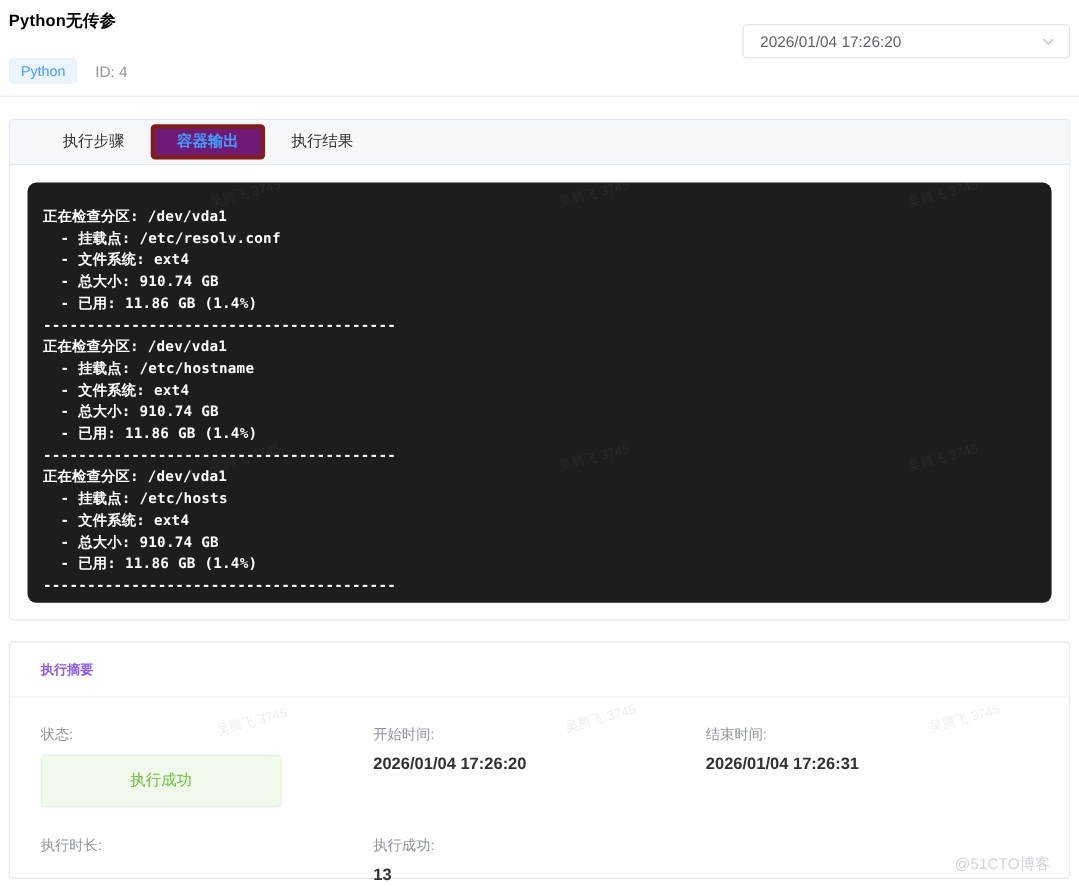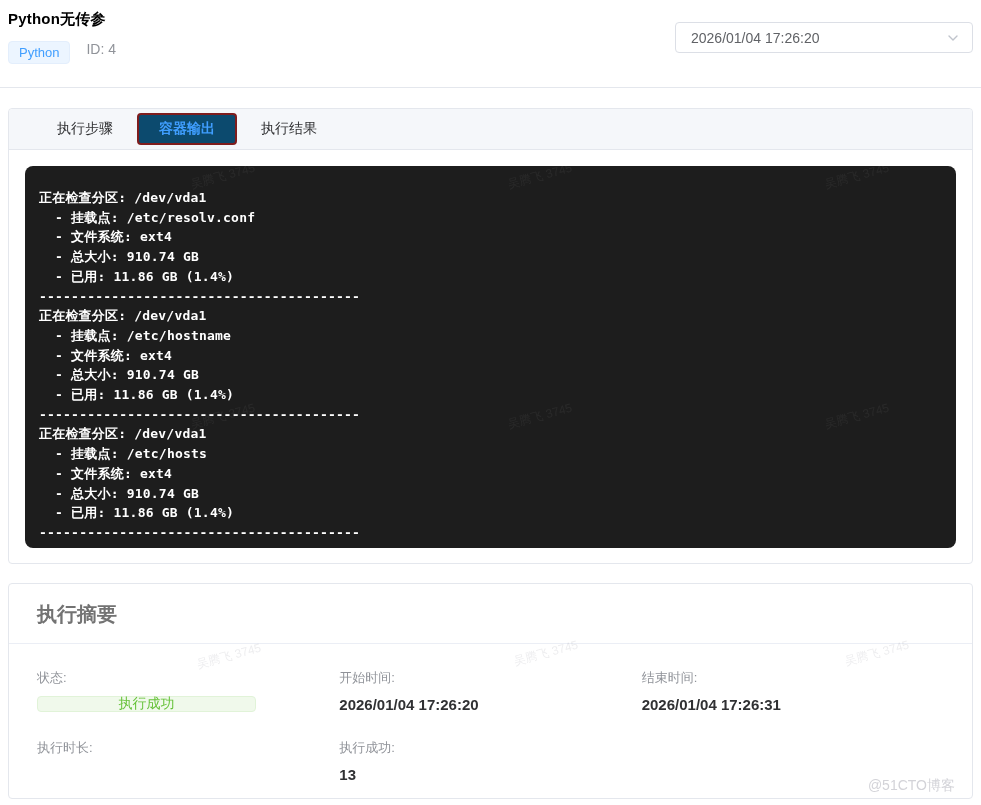--- a/index.html
+++ b/index.html
@@ -8,21 +8,21 @@
     font-family: "Liberation Sans", "DejaVu Sans", sans-serif;
     background: #ffffff;
     color: #303133;
     position: relative;
     overflow: hidden;
   }
 
   
   .header { position: relative; padding: 10px 8px 0 8px; height: 88px; }
   .page-title { font-size: 15px; font-weight: bold; color: #000000; letter-spacing: .2px; }
-  .meta-row { display: flex; margin-top: 12px; }
+  .meta-row { display: flex; align-items: center; margin-top: 24px; }
   .tag-python {
     background: #ecf5ff; color: #409eff; font-size: 13px;
     padding: 3px 10px; border-radius: 4px; border: 1px solid #e3eefc;
   }
   .id-label { color: #909399; font-size: 14px; margin-left: 16px; }
   .datetime-select {
     position: absolute; top: 22px; right: 8px;
     width: 298px; height: 31px;
     border: 1px solid #dcdfe6; border-radius: 4px; background: #fff;
     display: flex; align-items: center; justify-content: space-between;
@@ -43,47 +43,47 @@
   .tab-bar {
     background: #f5f7fa; border-bottom: 1px solid #e4e7ed;
     border-radius: 4px 4px 0 0;
     height: 41px; display: flex; align-items: center; padding-left: 24px;
   }
   .tab {
     font-size: 14px; color: #303133; padding: 0 24px; cursor: pointer;
     height: 53px; display: flex; align-items: center;
   }
   .tab.active {
-    background: #0c4a6e; border: 2px solid #7f1d1d; border-radius: 4px;
+    background: #701a75; border: 4px solid #7f1d1d; border-radius: 4px;
     color: #409eff; font-weight: bold; height: 32px; padding: 0 20px;
   }
   .tab-content { padding: 16px; }
 
   
   .terminal {
     background: #1d1d1d; border-radius: 8px;
     padding: 22px 14px; height: 382px;
     font-family: "DejaVu Sans Mono", "Liberation Mono", monospace;
     font-size: 13px; font-weight: bold; color: #ffffff;
     overflow: hidden;
   }
   .terminal .line { white-space: pre; line-height: 19.7px; letter-spacing: .2px; }
 
   
   .card-summary { margin-top: 19px; height: 216px; }
   .summary-header { padding: 17px 28px 15px 28px; border-bottom: 1px solid #ebeef5; }
-  .summary-title { font-size: 20px; font-weight: bold; color: #737373; }
+  .summary-title { font-size: 12px; font-weight: bold; color: #8b5cf6; }
   .summary-grid {
     display: grid; grid-template-columns: repeat(3, 1fr);
     padding: 25px 28px 0 28px; row-gap: 26px;
   }
   .field .field-label { font-size: 13px; color: #909399; margin-bottom: 9px; }
   .field .field-value { font-size: 15px; font-weight: 600; color: #303133; }
   .status-badge {
-    width: 219px; height: 16px; border-radius: 4px;
+    width: 219px; height: 48px; border-radius: 4px;
     background: #f0f9eb; border: 1px solid #e1f3d8;
     color: #67c23a; font-size: 14px;
     display: flex; align-items: center; justify-content: center;
   }
 
   
   .wm {
     position: absolute; font-size: 12px; white-space: nowrap;
     transform: rotate(-15deg); pointer-events: none; user-select: none;
   }

